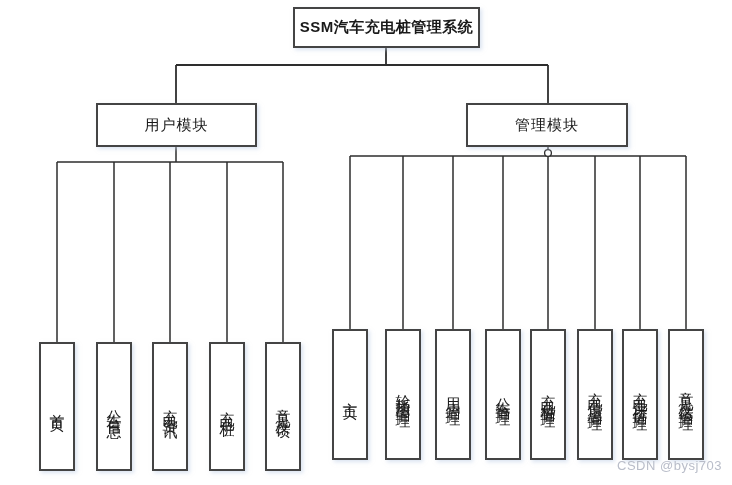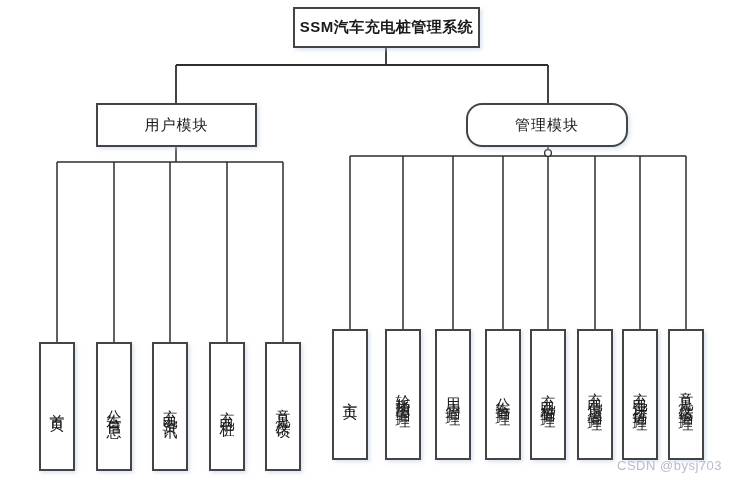--- a/index.html
+++ b/index.html
@@ -75,21 +75,21 @@
     <path d="M176 147 V162 M57 162 H283 M57 162 V342 M114 162 V342 M170 162 V342 M227 162 V342 M283 162 V342" stroke="#2e2e2e" stroke-width="1.5"></path>
 
     <path d="M548 147 V156 M350 156 H686 M350 156 V329 M403 156 V329 M453 156 V329 M503 156 V329 M548 156 V329 M595 156 V329 M640 156 V329 M686 156 V329" stroke="#2e2e2e" stroke-width="1.5"></path>
 
     <circle cx="548" cy="153" r="3.4" fill="#ffffff" stroke="#2e2e2e" stroke-width="1.3"></circle>
   </svg>
 
   <div class="node module" style="left:96px; top:103px;">用户模块</div>
 
   <div class="node root">SSM汽车充电桩管理系统</div>
-  <div class="node module" style="left:466px; top:103px; width:162px;border-radius:16px;">管理模块</div>
+  <div class="node module" style="left:466px; top:103px; width:162px;">管理模块</div>
 
   <div class="node leaf left-group" style="left:39px;">首页</div>
   <div class="node leaf left-group" style="left:96px;">公告信息</div>
   <div class="node leaf left-group" style="left:152px;">充电资讯</div>
   <div class="node leaf left-group" style="left:209px;">充电桩</div>
   <div class="node leaf left-group" style="left:265px;">意见反馈</div>
 
   <div class="node leaf right-group" style="left:332px;">主页</div>
   <div class="node leaf right-group" style="left:385px;">轮播图管理</div>
   <div class="node leaf right-group" style="left:435px;">用户管理</div>

